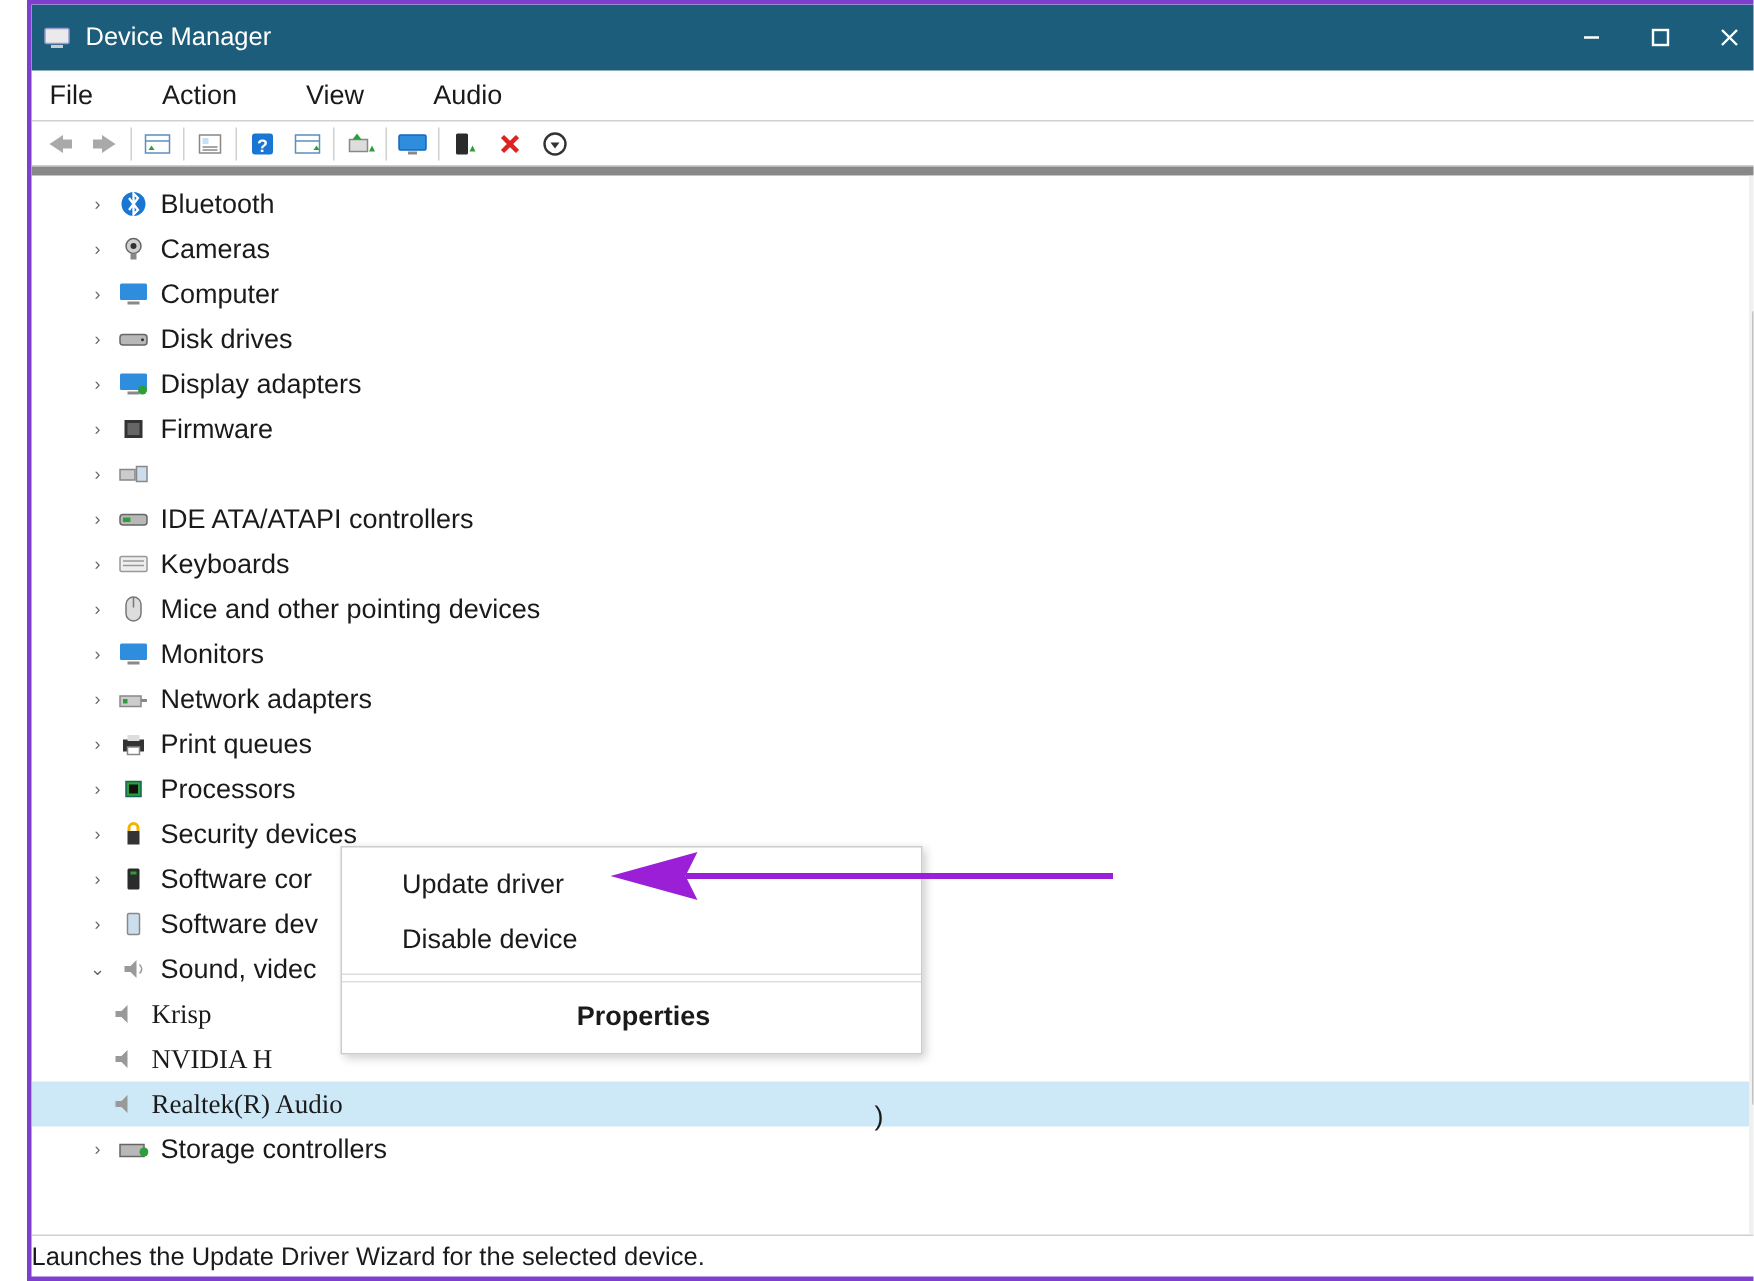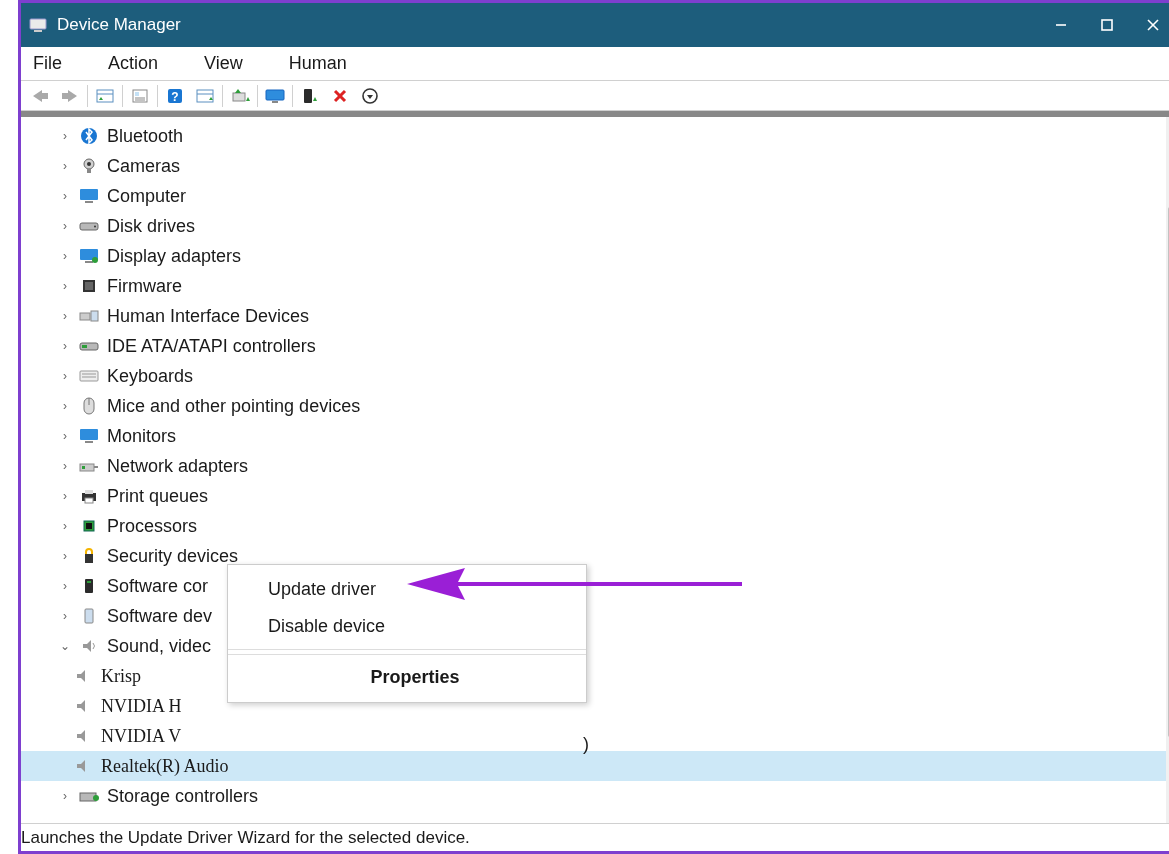--- a/index.html
+++ b/index.html
@@ -27,21 +27,21 @@
   .tree { position:absolute; left:0; top:0; right:18px; bottom:0; padding-top:4px; }
   .scrollbar-track { position:absolute; right:0; top:0; width:18px; height:100%; background:#f0f0f0; }
   .scrollbar-thumb { position:absolute; right:0; top:90px; width:16px; height:530px; background:#c2c2c2; border-radius:2px; }
   .node { display:flex; align-items:center; height:30px; padding-left:36px; font-size:18px;}
   .node .exp { width:16px; text-align:center; color:#666; font-size:12px; margin-right:6px;}
   .node .ico { width:20px; height:20px; margin-right:8px; display:flex; align-items:center; justify-content:center;}
   .child { padding-left:52px; display:flex; align-items:center; height:30px; font-size:18px;font-family:Liberation Serif, serif;}
   .child .ico { width:20px; height:20px; margin-right:8px; display:flex; align-items:center; justify-content:center;}
   .selected { background:#cde8f7; }
   
-  .ctxmenu { position:absolute; left:206px; top:447px; width:360px; background:#fff; border:1px solid #ccc; box-shadow:2px 2px 6px rgba(0,0,0,.2); padding:6px 0; z-index:50;}
+  .ctxmenu { position:absolute; left:206px; top:447px; width:388px; background:#fff; border:1px solid #ccc; box-shadow:2px 2px 6px rgba(0,0,0,.2); padding:6px 0; z-index:50;}
   .ctxitem { padding:8px 24px 8px 40px; font-size:18px; }
   .ctxitem.bold { font-weight:700;text-align:center; }
   .ctxsep { height:1px; background:#ddd; margin:4px 0; }
   .paren-tail { position:absolute; left:562px; top:617px; font-size:18px; z-index:10; }
   
   .annot { position:absolute; left:386px; top:449px; z-index:60; }
   
   .statusbar { height:28px; border-top:1px solid #d0d0d0; display:flex; align-items:center; padding:0 0; font-size:17px;}
 </style>
 </head>
@@ -73,21 +73,21 @@
           <line x1="2" y1="2" x2="12" y2="12" stroke="#fff" stroke-width="1.6"></line>
           <line x1="12" y1="2" x2="2" y2="12" stroke="#fff" stroke-width="1.6"></line>
         </svg>
       </span>
   </div>
 
   <div class="menubar">
     <span class="mitem">File</span>
     <span class="mitem">Action</span>
     <span class="mitem">View</span>
-    <span class="mitem">Human</span>
+    <span class="mitem">Audio</span>
   </div>
 
   <div class="toolbar">
     <span class="tbtn">
         <svg width="20" height="16">
           <polygon points="3,8 12,2 12,5 18,5 18,11 12,11 12,14" fill="#a9a9a9"></polygon>
         </svg>
       </span>
     <span class="tbtn">
         <svg width="20" height="16">
@@ -228,21 +228,20 @@
           <span>Firmware</span>
         </div>
         <div class="node">
           <span class="exp">›</span>
           <span class="ico">
             <svg width="20" height="14">
               <rect x="1" y="4" width="10" height="7" fill="#ccc" stroke="#888"></rect>
               <rect x="12" y="2" width="7" height="10" fill="#cde" stroke="#888"></rect>
             </svg>
           </span>
-          <span>Human Interface Devices</span>
         </div>
         <div class="node">
           <span class="exp">›</span>
           <span class="ico">
             <svg width="20" height="12">
               <rect x="1" y="3" width="18" height="7" rx="2" fill="#b8b8b8" stroke="#666"></rect>
               <rect x="3" y="5" width="5" height="3" fill="#2e9e3a"></rect>
             </svg>
           </span>
           <span>IDE ATA/ATAPI controllers</span>
@@ -357,28 +356,20 @@
           </span>
           <span>Krisp</span>
         </div>
         <div class="child">
           <span class="ico">
             <svg width="16" height="16">
               <polygon points="2,6 6,6 10,2 10,14 6,10 2,10" fill="#999"></polygon>
             </svg>
           </span>
           <span>NVIDIA H</span>
-        </div>
-        <div class="child">
-          <span class="ico">
-            <svg width="16" height="16">
-              <polygon points="2,6 6,6 10,2 10,14 6,10 2,10" fill="#999"></polygon>
-            </svg>
-          </span>
-          <span>NVIDIA V</span>
         </div>
         <div class="child selected">
           <span class="ico">
             <svg width="16" height="16">
               <polygon points="2,6 6,6 10,2 10,14 6,10 2,10" fill="#999"></polygon>
             </svg>
           </span>
           <span>Realtek(R) Audio</span>
         </div>
         <div class="node">

